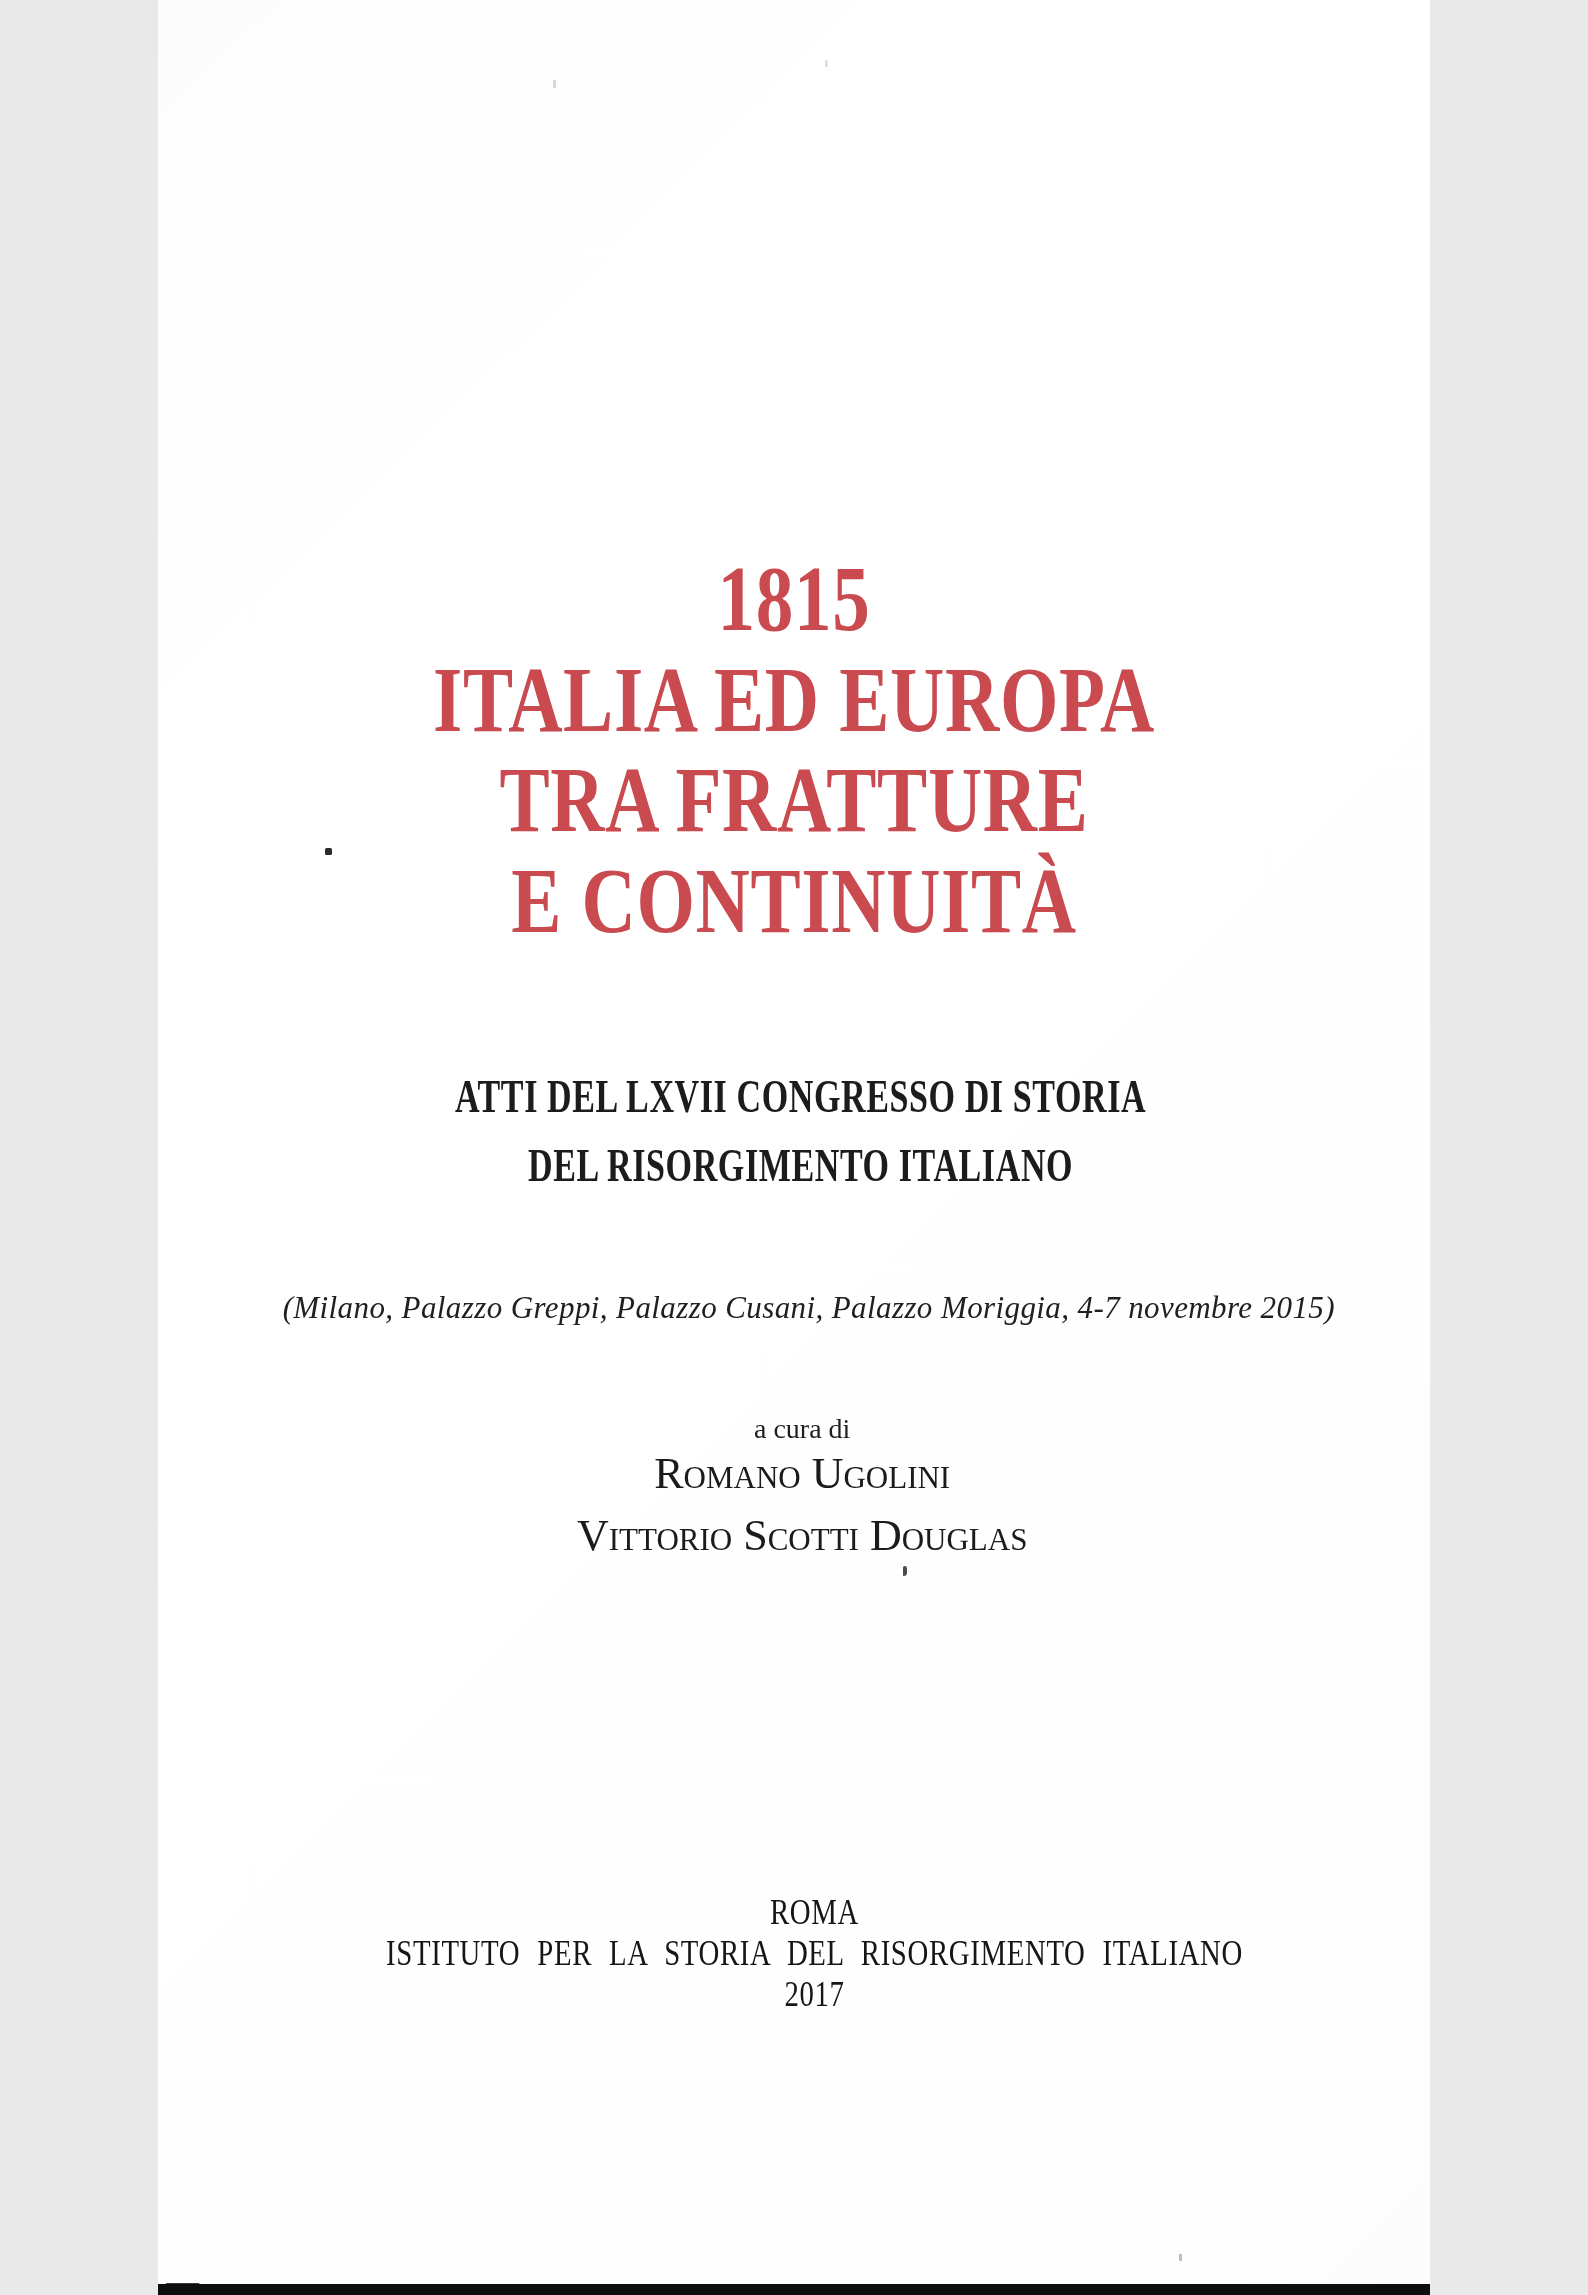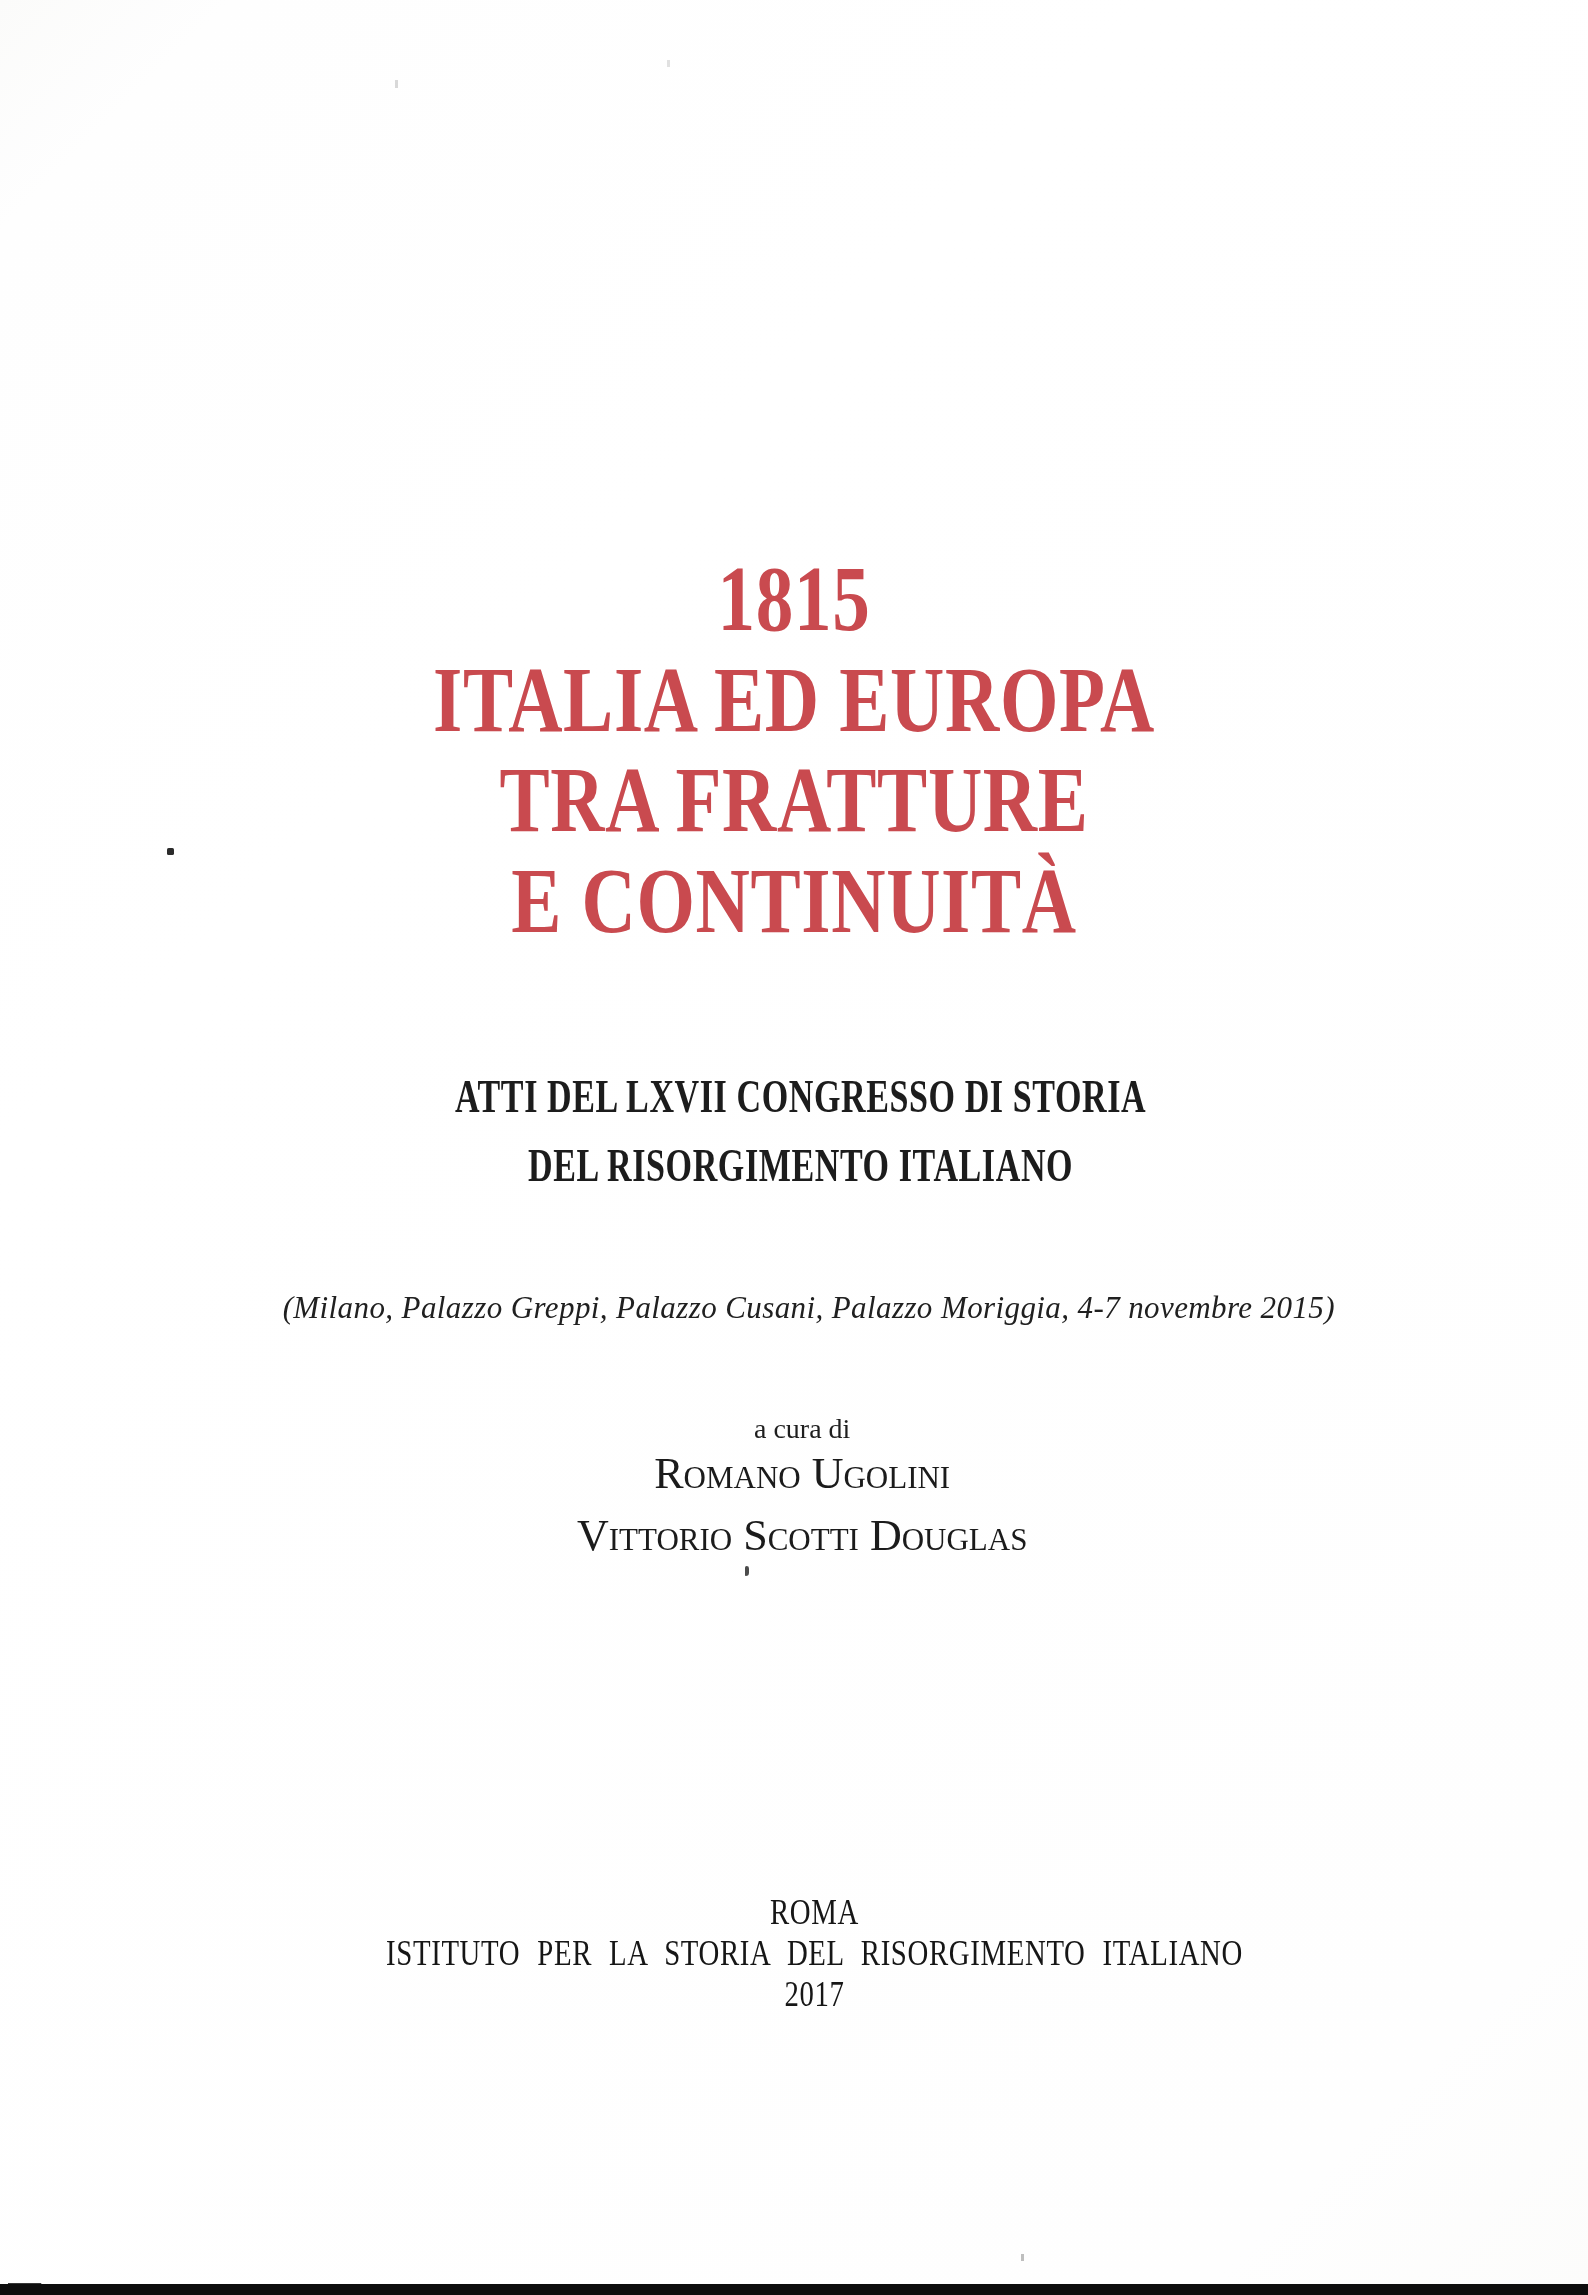--- a/index.html
+++ b/index.html
@@ -2,21 +2,21 @@
 <html style="font-size:13px"><head>
 <meta charset="utf-8">
 <style>
   html, body {
     margin: 0;
     padding: 0;
     background: #e9e9e9;
   }
   .page {
     position: relative;
-    width: 1588px;
+    width: 1272px;
     height: 2295px;
     margin: 0 auto;
     background: linear-gradient(135deg, #fbfbfa 0%, #fefefe 6%, #ffffff 30%, #fefefe 90%, #fcfcfb 100%);
     overflow: hidden;
     font-family: "Liberation Serif", "DejaVu Serif", serif;
     color: #1d1d1d;
   }
   .centered-block {
     position: absolute;
     left: 0;

